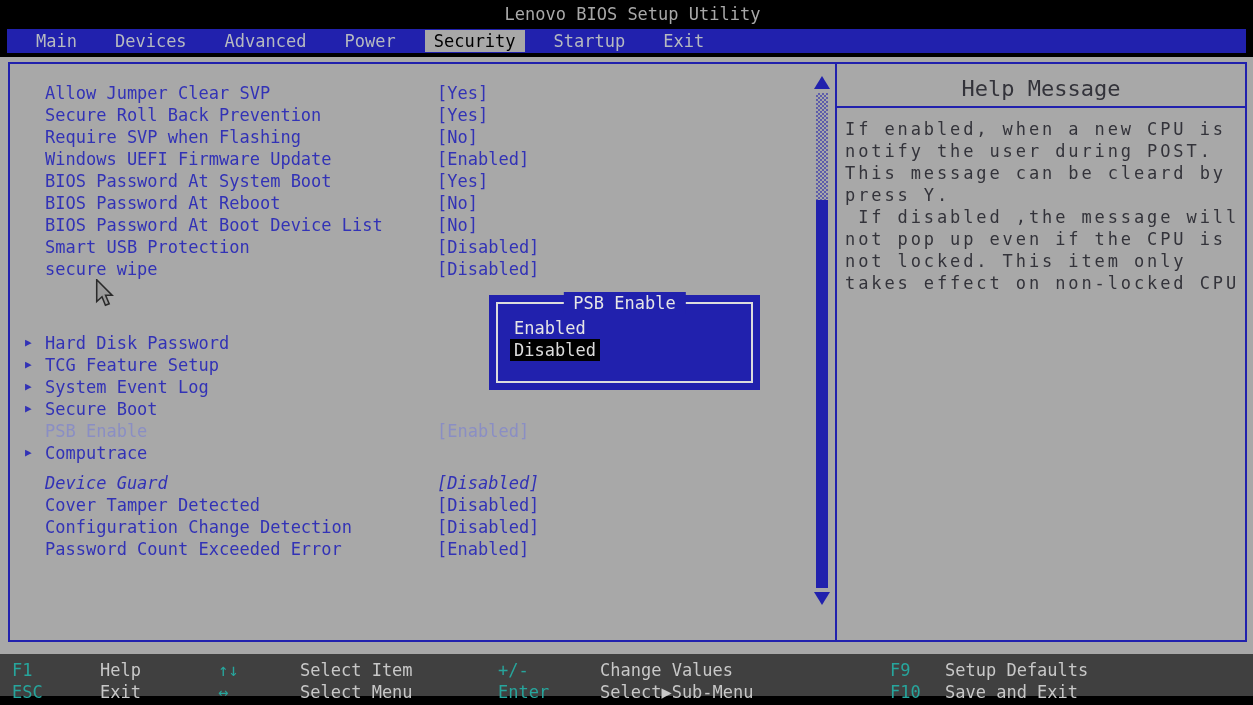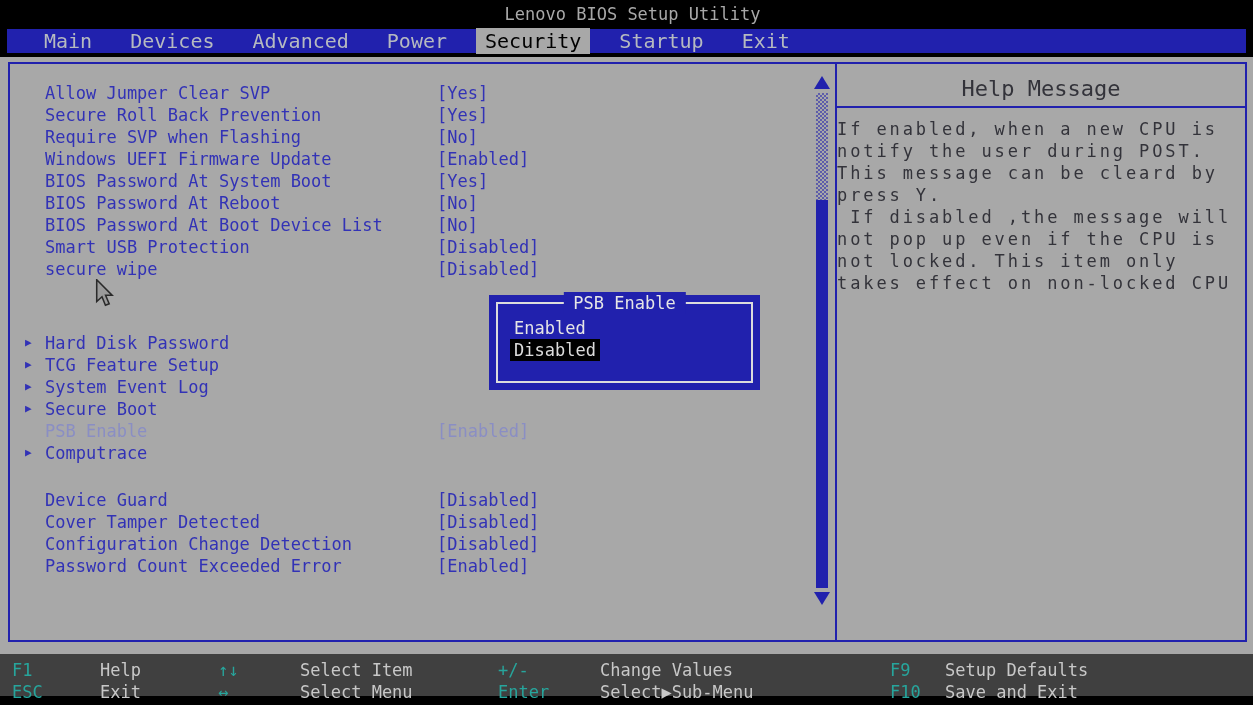--- a/index.html
+++ b/index.html
@@ -3,21 +3,21 @@
 <meta charset="utf-8">
 <style>
   html,body{margin:0;padding:0;background:#000;}
   .screen{position:relative;width:1253px;height:705px;background:#000;overflow:hidden;
           font-family:"DejaVu Sans Mono",monospace;-webkit-font-smoothing:none;}
   
   .titlebar{position:absolute;top:0;left:12px;right:0;height:29px;line-height:29px;
             text-align:center;color:#a8a8a8;font-size:17px;}
   
   .menubar{position:absolute;top:29px;left:7px;right:7px;height:24px;background:var(--accent-blue);
-           display:flex;align-items:center;font-size:20px;color:#b6bac0;padding-left:28px;box-sizing:border-box;}
+           display:flex;align-items:center;font-size:17px;color:#b6bac0;padding-left:20px;box-sizing:border-box;}
   .tab{padding:1px 9px;margin-right:20px;white-space:nowrap;}
   .tab.selected{background:var(--panel-gray);color:#000;}
   
   .content-bg{position:absolute;top:57px;left:0;right:0;height:597px;background:var(--panel-gray);}
   .main-box{position:absolute;top:62px;left:8px;width:1235px;height:576px;border:2px solid var(--accent-blue);}
   .divider{position:absolute;top:0;bottom:0;left:825px;width:2px;background:var(--accent-blue);}
   
   .settings{position:absolute;top:18px;left:10px;width:790px;font-size:17px;}
   .setting-row{position:relative;height:22px;line-height:22px;color:var(--text-blue);}
   .setting-row.grayed{color:var(--grayed);}
@@ -40,21 +40,21 @@
   .popup-inner{position:absolute;left:7px;right:7px;top:7px;bottom:7px;border:2px solid #dcdcdc;}
   .popup-title{position:absolute;top:-12px;left:50%;transform:translateX(-50%);background:var(--accent-blue);
                padding:0 10px;color:#e6e6e6;font-size:17px;line-height:22px;white-space:nowrap;}
   .popup-options{margin-top:13px;margin-left:12px;}
   .popup-option{width:fit-content;padding:0 4px;color:#e6e6e6;font-size:17px;line-height:22px;white-space:pre;}
   .popup-option.selected{background:#000;color:#dcdcdc;}
   
   .help{position:absolute;left:827px;top:0;width:408px;height:100%;box-sizing:border-box;}
   .help-title{text-align:center;color:#33333a;font-size:22px;line-height:22px;margin-top:14px;}
   .help-sep{height:0;border-bottom:2px solid var(--accent-blue);margin-top:6px;}
-  .help-body{margin-top:10px;color:#33333a;font-size:17px;
+  .help-body{margin-top:10px;padding-left:8px;color:#33333a;font-size:17px;
              letter-spacing:2.9px;line-height:22px;}
   .help-line{white-space:pre;height:22px;}
   
   .footer{position:absolute;top:654px;left:0;right:0;height:42px;background:#404040;
           box-sizing:border-box;padding-top:5px;font-size:17px;}
   .footer-row{display:grid;grid-template-columns:88px 118px 82px 198px 102px 290px 55px auto;
               padding-left:12px;height:22px;line-height:22px;}
   .fkey{color:var(--teal);white-space:pre;}
   .flabel{color:#c8c8c8;white-space:pre;}
   
@@ -139,21 +139,21 @@
           <span class="row-label">Secure Boot</span>
         </div>
         <div class="setting-row grayed">
           <span class="row-label">PSB Enable</span>
           <span class="row-value">[Enabled]</span>
         </div>
         <div class="setting-row">
           <span class="row-arrow">▶</span>
           <span class="row-label">Computrace</span>
         </div>
-        <div class="setting-row" style="margin-top: 25px;">
+        <div class="setting-row" style="margin-top: 8px; font-style: italic;">
           <span class="row-label">Device Guard</span>
           <span class="row-value">[Disabled]</span>
         </div>
         <div class="setting-row">
           <span class="row-label">Cover Tamper Detected</span>
           <span class="row-value">[Disabled]</span>
         </div>
         <div class="setting-row">
           <span class="row-label">Configuration Change Detection</span>
           <span class="row-value">[Disabled]</span>

